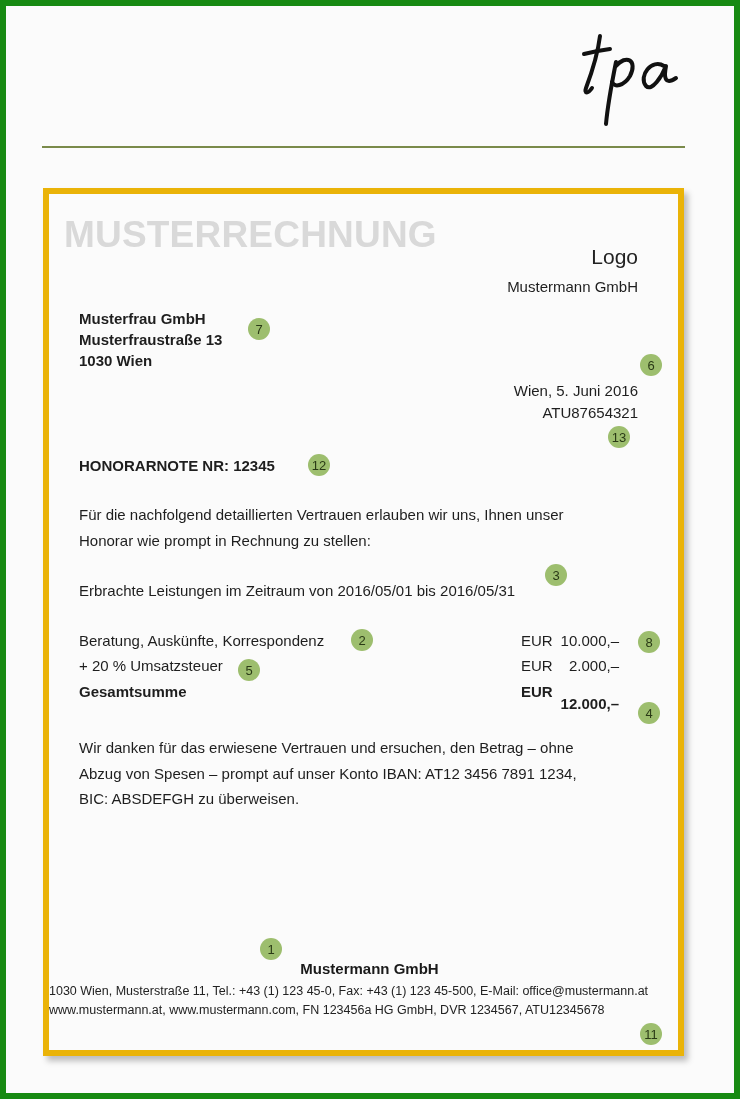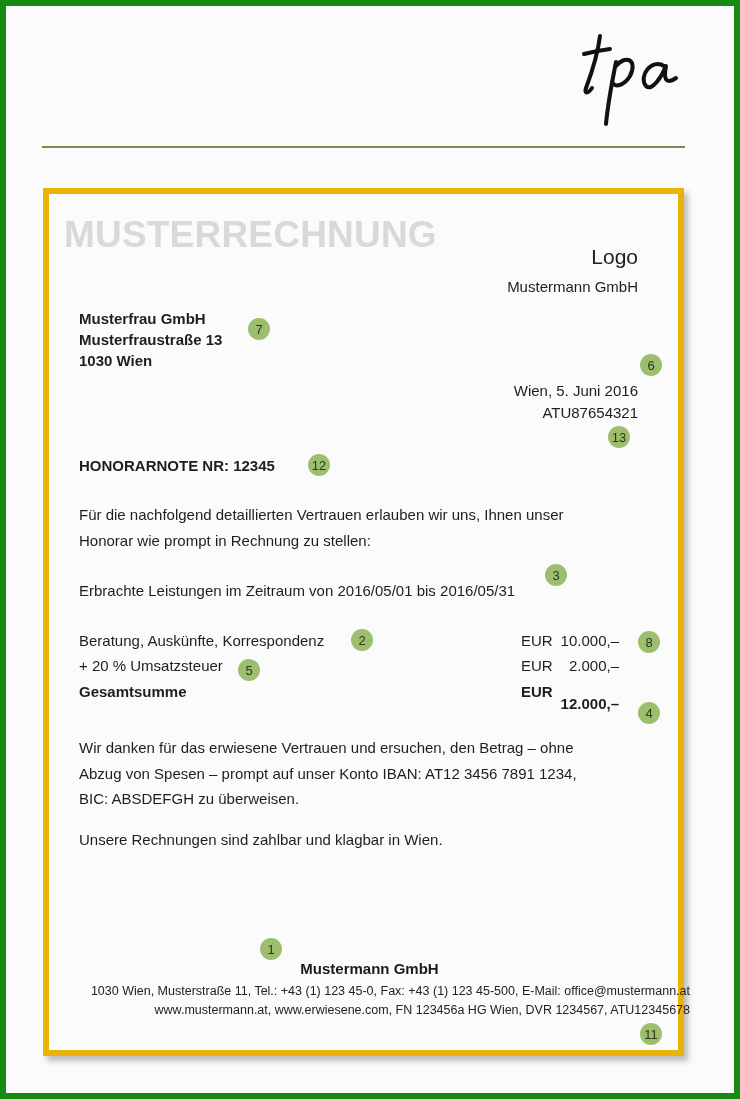--- a/index.html
+++ b/index.html
@@ -37,21 +37,21 @@
   .right { text-align: right; }
   .bold { font-weight: bold; }
   .badge {
     position: absolute; width: 22px; height: 22px; border-radius: 50%;
     background: #9dbe6e; color: #2a3a16; font-size: 13px;
     display: flex; align-items: center; justify-content: center;
     font-family: "Liberation Sans", sans-serif;
   }
   .para { line-height: 25.5px; }
   .footer-name { font-size: 15px; font-weight: bold; left: 0; width: 641px; text-align: center; top: 766px; }
-  .footer-line { font-size: 12.5px; left: 0; width: 641px; text-align: right; color: #222; }
+  .footer-line { font-size: 12.5px; left: 0; width: 641px; text-align: left; color: #222; }
 </style>
 </head>
 <body>
 
 <div class="frame"></div>
 
 <svg class="logo" viewBox="0 0 120 96">
   <g fill="none" stroke="#111" stroke-linecap="round" stroke-linejoin="round">
     <path d="M12 22 C 20 20, 30 18, 38 17" stroke-width="4"></path>
     <path d="M28 4 C 26 20, 20 40, 14 56 C 12 62, 16 62, 20 56" stroke-width="4"></path>
@@ -106,20 +106,19 @@
   <div class="abs t15 bold" style="left:472px; top:487px;">EUR</div>
   <div class="abs t15 bold right" style="right:59px; top:487px;margin-top:12px;">12.000,–</div>
   <div class="badge" style="left:589px; top:508px;">4</div>
 
   <div class="abs t15 para" style="left:30px; top:533px;margin-top:8px;">
     <div>Wir danken für das erwiesene Vertrauen und ersuchen, den Betrag – ohne</div>
     <div>Abzug von Spesen – prompt auf unser Konto IBAN: AT12 3456 7891 1234,</div>
     <div>BIC: ABSDEFGH zu überweisen.</div>
   </div>
 
-  <div class="abs t15" style="left:30px; top:635px;">Unsere Rechnungen sind zahlbar und klagbar in Wien.</div>
 
   <div class="badge" style="left:211px; top:744px;">1</div>
   <div class="abs footer-name">Mustermann GmbH</div>
   <div class="abs footer-line" style="top:790px;">1030 Wien, Musterstraße 11, Tel.: +43 (1) 123 45-0, Fax: +43 (1) 123 45-500, E-Mail: office@mustermann.at</div>
-  <div class="abs footer-line" style="top:809px;">www.mustermann.at, www.erwiesene.com, FN 123456a HG Wien, DVR 1234567, ATU12345678</div>
+  <div class="abs footer-line" style="top:809px;">www.mustermann.at, www.mustermann.com, FN 123456a HG GmbH, DVR 1234567, ATU12345678</div>
   <div class="badge" style="left:591px; top:829px;">11</div>
 </div>
 
 </body></html>

